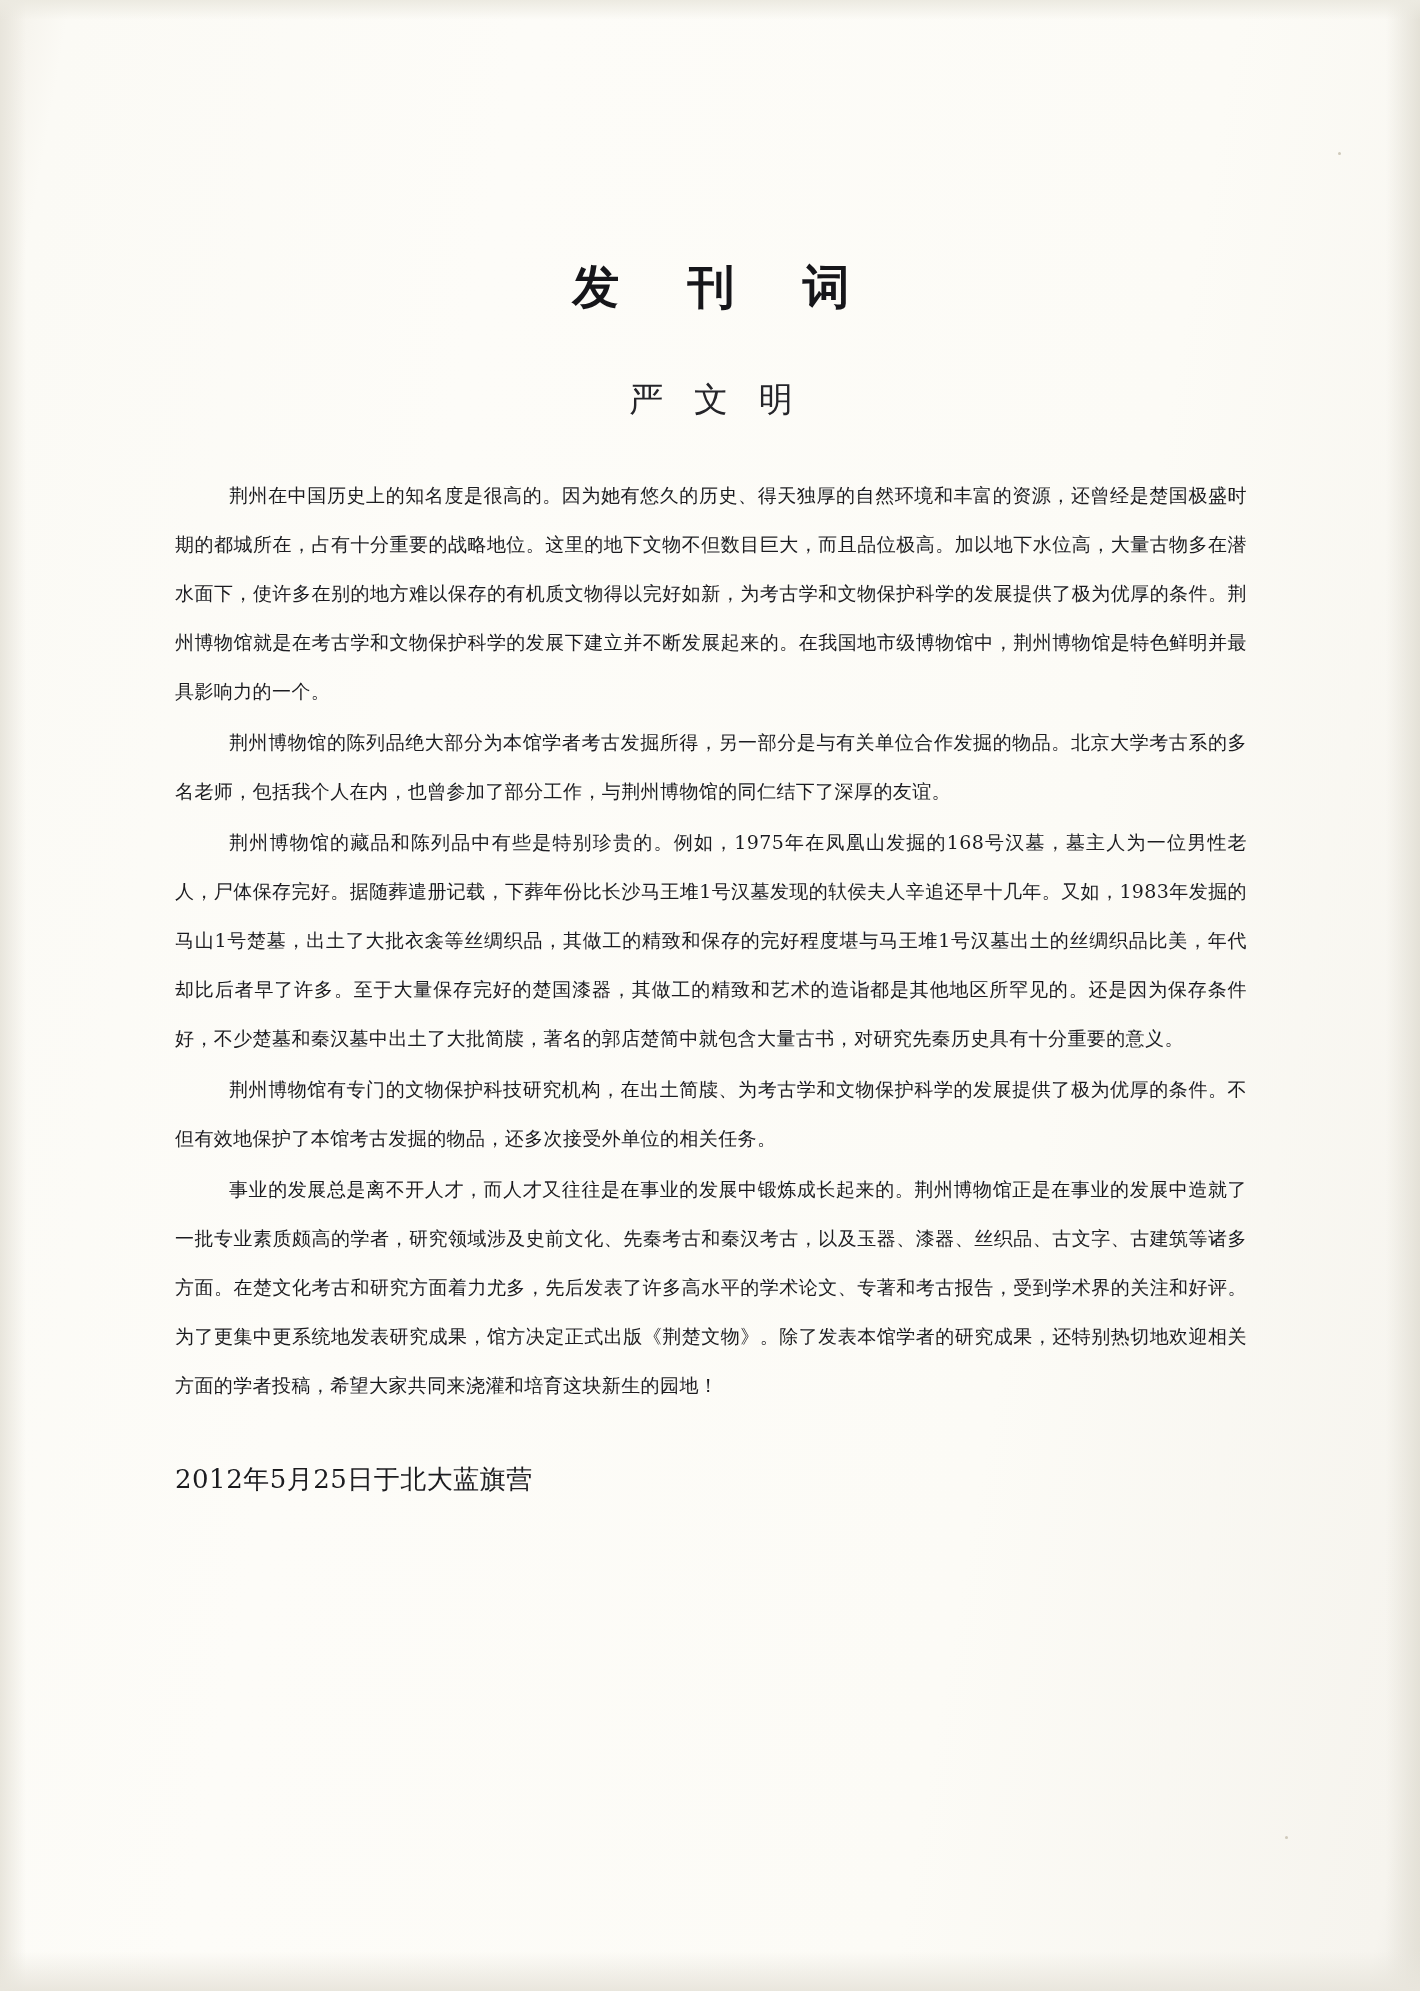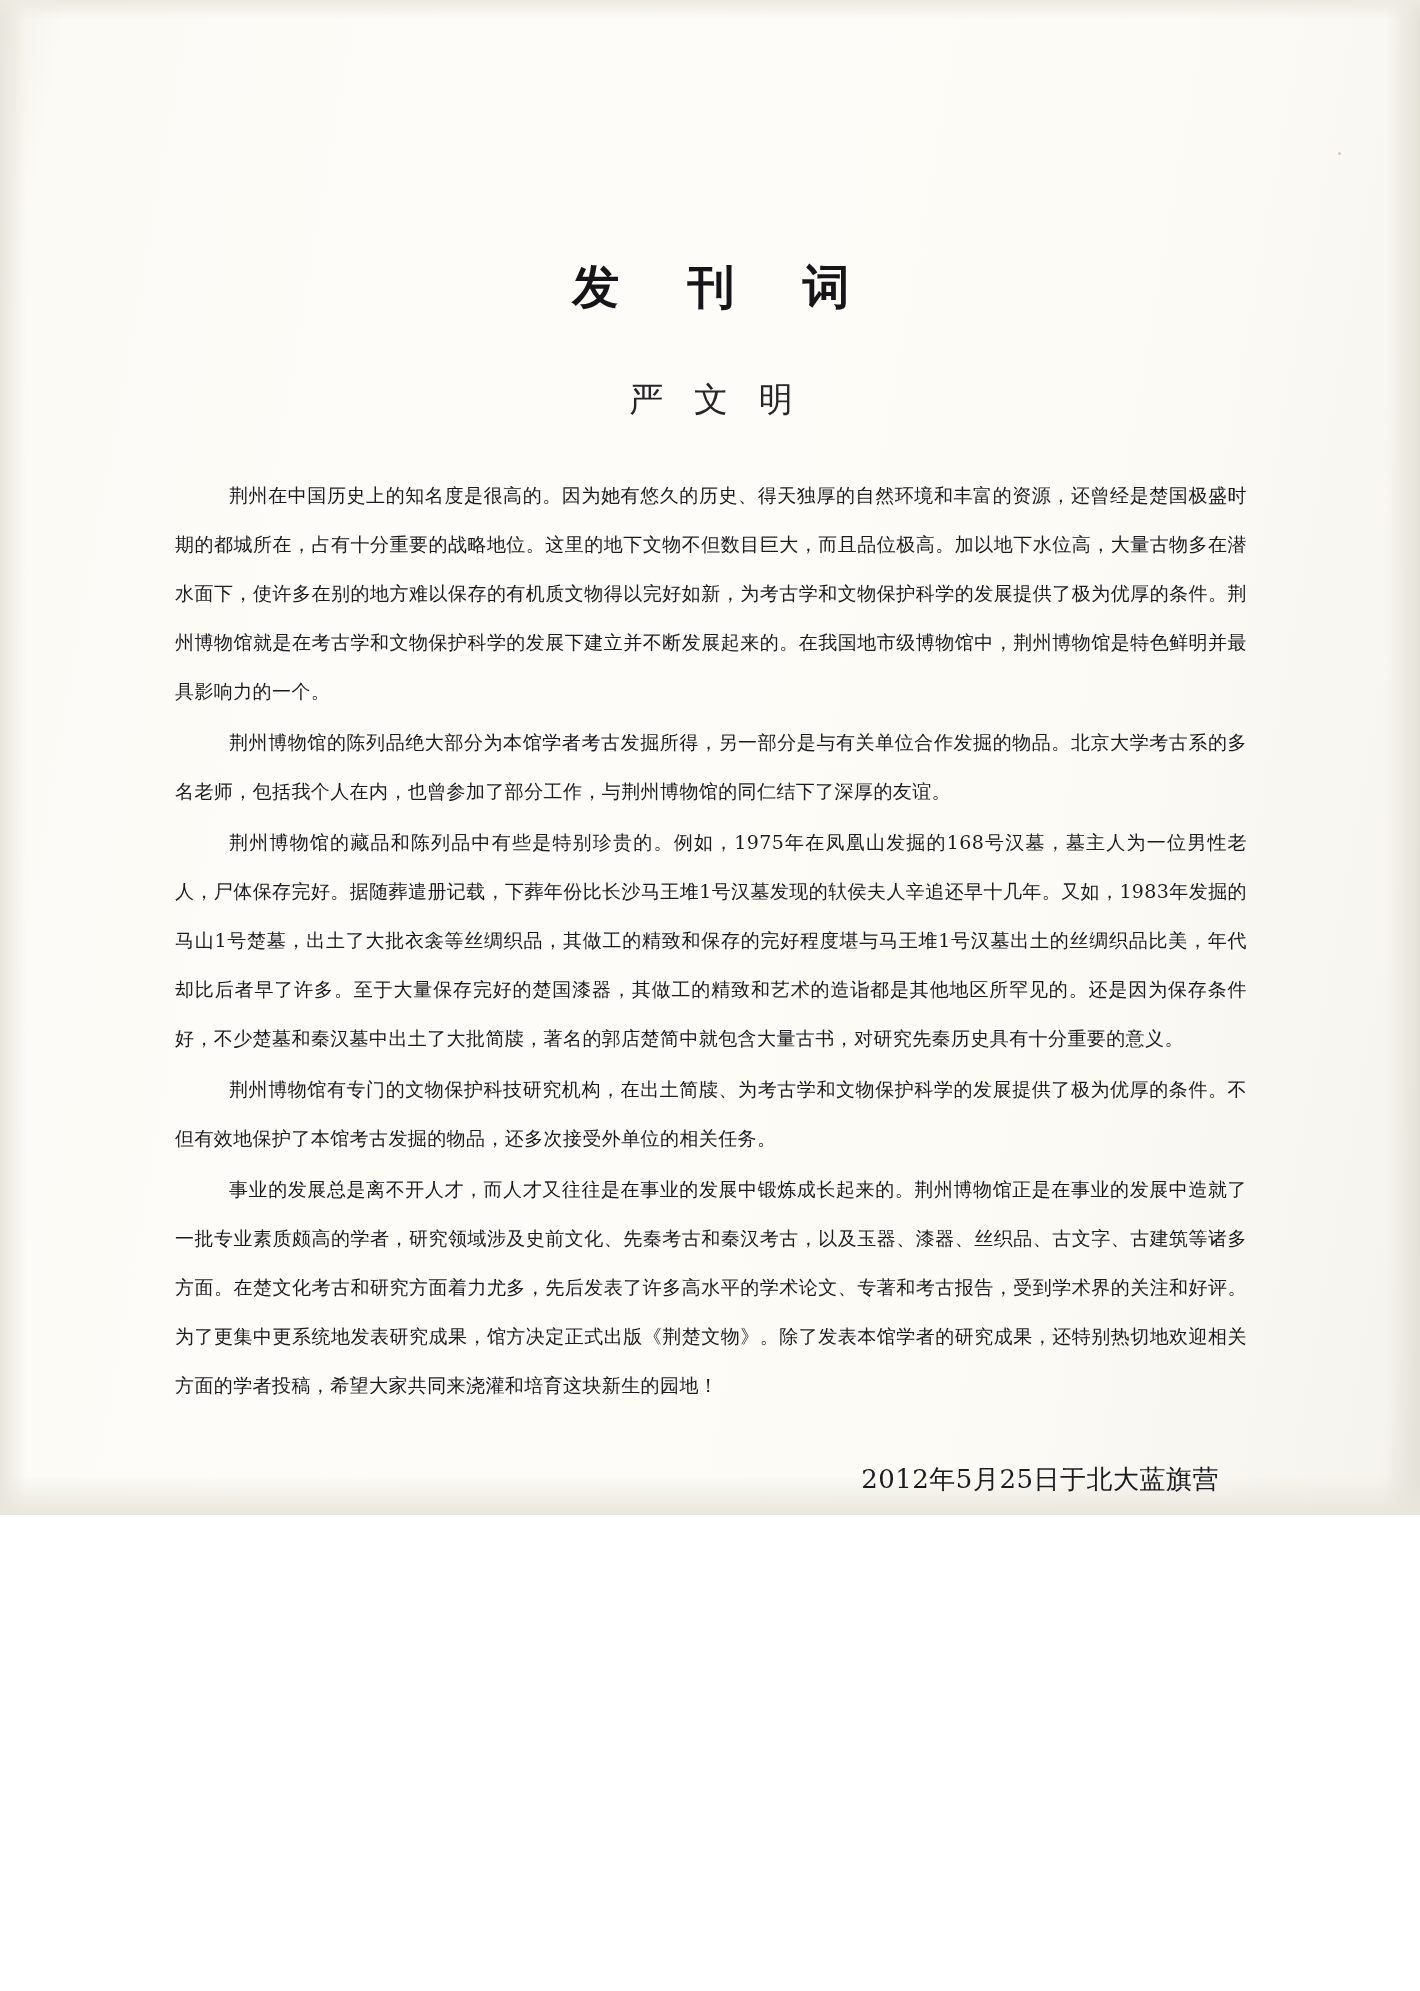--- a/index.html
+++ b/index.html
@@ -9,21 +9,21 @@
   }
   body {
     width: 1420px;
     height: 1991px;
     overflow: hidden;
     font-family: "DejaVu Serif", "Liberation Serif", serif;
   }
   .page {
     position: relative;
     width: 1420px;
-    height: 1515px;
+    height: 1991px;
     background: #fdfcf7;
     background: linear-gradient(100deg, #f3f0e9 0%, #fbfaf5 4%, #fdfcf8 30%, #fcfbf6 70%, #f6f4ee 97%, #eceae3 100%);
     box-sizing: border-box;
     overflow: hidden;
   }
   
   .edge-left {
     position: absolute;
     top: 0; left: 0;
     width: 26px; height: 100%;
@@ -87,21 +87,21 @@
     font-size: 19px;
     line-height: 49px;
     color: #1b1b1f;
     text-align: justify;
     text-justify: inter-ideograph;
     text-indent: 54px;
     letter-spacing: 0.4px;
   }
   .date-line {
     margin-top: 52px;
-    text-align: right;
+    text-align: left;
     font-size: 26px;
     color: #1b1b1f;
     padding-right: 28px;
     letter-spacing: 0.5px;
   }
   .speck {
     position: absolute;
     width: 3px;
     height: 3px;
     border-radius: 50%;

